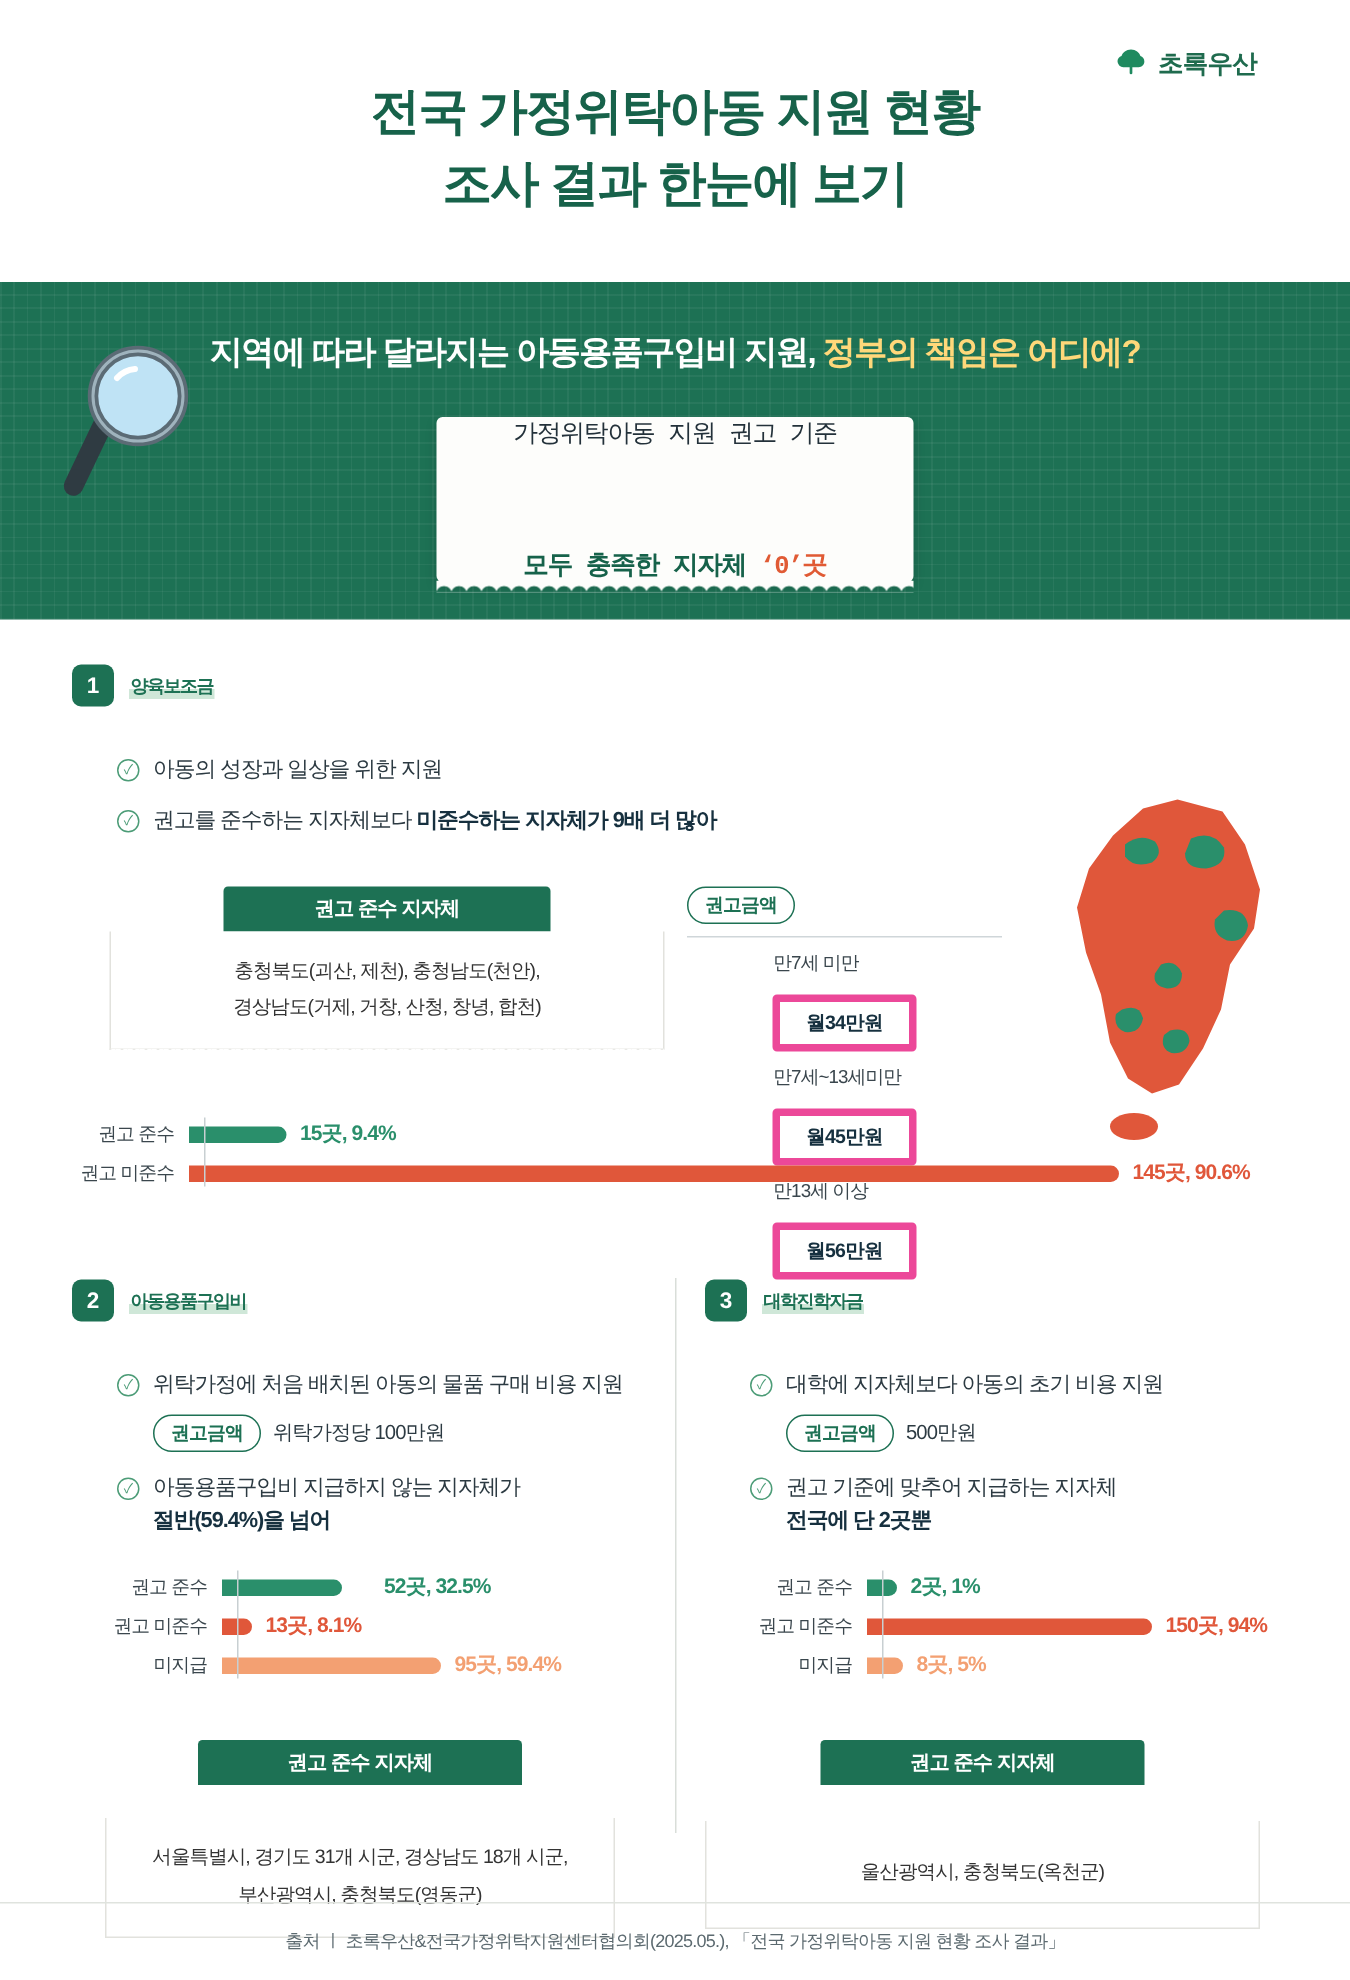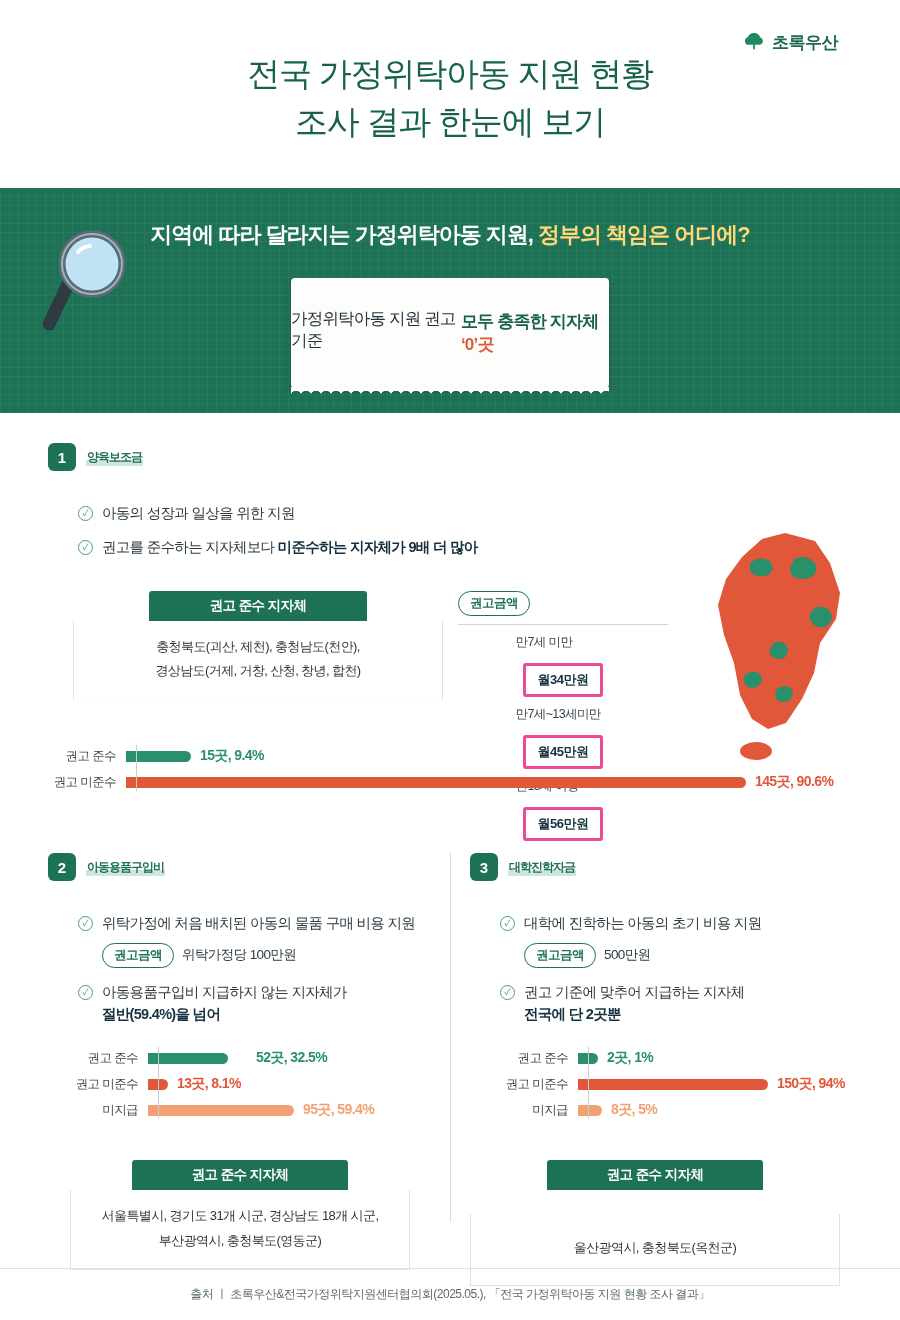--- a/index.html
+++ b/index.html
@@ -26,21 +26,21 @@
     position:absolute;
     top:30px; right:62px;
     display:flex; align-items:center; gap:6px;
   }
   .brand-mark { width:24px; height:24px; }
   .brand-text {
     font-size:17px; font-weight:bold; color:#1f6b4e; letter-spacing:-0.5px;text-align:center;
   }
   .title-block { text-align:center; margin-top:8px; }
   .title-line {
-    font-size:33px; font-weight:normal; color:#17624a;
+    font-size:33px; font-weight:bold; color:#17624a;
     letter-spacing:-1.2px; line-height:1.45;
   }
 
   
   .band {
     position:relative;
     height:225px;
     background:
       repeating-linear-gradient(0deg, rgba(255,255,255,0.05) 0 1px, transparent 1px 9px),
       repeating-linear-gradient(90deg, rgba(255,255,255,0.05) 0 1px, transparent 1px 9px),
@@ -59,24 +59,25 @@
   .cards {
     display:flex;
     justify-content:center;
     gap:22px;
     margin-top:28px;
   }
   .card {
     width:318px; height:110px;
     background:#fdfdfb;
     border-radius:4px;
-    display:flex; flex-direction:row;
+    display:flex; flex-direction:column;
     align-items:center; justify-content:space-between;
     box-shadow:0 3px 7px rgba(0,0,0,0.18);
     position:relative;
+    font-family:Liberation Mono, monospace;
   }
   .card .l1 { font-size:16.5px; color:#23313a; letter-spacing:-0.8px; margin-bottom:7px;}
   .card .l2 { font-size:17px; font-weight:bold; color:#16624a; letter-spacing:-0.8px;}
   .card .l2 .hl { color:#e05a34; }
   .card::after{
     content:"";
     position:absolute; left:0; right:0; bottom:-7px; height:8px;
     background:
       radial-gradient(circle at 5px -1px, transparent 5px, #fdfdfb 5.5px) 0 0/10px 8px repeat-x;
     transform:scaleY(-1);
@@ -142,23 +143,23 @@
   .amt-wrap { position:relative; }
   .amt-chip {
     display:inline-block;
     border:1.5px solid #1d7154; color:#1d7154;
     font-size:12.5px; font-weight:bold; letter-spacing:-0.5px;
     padding:3px 11px; border-radius:13px; background:#fff;
   }
   .amt-row { display:flex; align-items:center; gap:12px; margin-top:9px;flex-direction:column; }
   .amt-label { font-size:12.5px; color:#3a464d; width:95px; letter-spacing:-0.6px;}
   .amt-val {
-    border:3px solid #ec4899; border-radius:3px; background:#fff;
+    border:5px solid #ec4899; border-radius:3px; background:#fff;
     font-size:13px; font-weight:bold; color:#16303f;
-    padding:5px 0; width:80px; text-align:center; letter-spacing:-0.5px;
+    padding:5px 0; width:96px; text-align:center; letter-spacing:-0.5px;
   }
 
   
   .bars { }
   .bar-row { display:flex; align-items:center; height:26px; }
   .bar-label {
     width:78px; text-align:right; font-size:12.5px; color:#3a464d;
     letter-spacing:-0.6px; padding-right:10px; flex:0 0 auto;
   }
   .bar-track { flex:1 1 auto; display:flex; align-items:center; }
@@ -197,21 +198,21 @@
     <span class="brand-text">초록우산</span>
   </div>
   <div class="title-block">
     <div class="title-line">전국 가정위탁아동 지원 현황</div>
     <div class="title-line">조사 결과 한눈에 보기</div>
   </div>
 </div>
 
 <div class="band">
   <div class="band-title">
-    <span>지역에 따라 달라지는 가정위탁아동 지원, </span><span class="accent">정부의 책임은 어디에?</span>
+    <span>지역에 따라 달라지는 아동용품구입비 지원, </span><span class="accent">정부의 책임은 어디에?</span>
   </div>
 
   <svg class="magnifier" viewBox="0 0 120 120">
     <line x1="34" y1="56" x2="13" y2="100" stroke="#2f3b42" stroke-width="13" stroke-linecap="round"></line>
     <circle cx="56" cy="40" r="30" fill="#bfe3f5" stroke="#5b6b75" stroke-width="7"></circle>
     <circle cx="56" cy="40" r="30" fill="none" stroke="#9fb3bd" stroke-width="2"></circle>
     <path d="M42 28a18 18 0 0 1 12-6" stroke="#ffffff" stroke-width="4" fill="none" stroke-linecap="round"></path>
   </svg>
 
   <div class="cards">
@@ -347,37 +348,37 @@
         <div class="bar-track">
           <div class="bar" style="width:146px; background:#f3a072;"></div>
           <div class="bar-val" style="color:#f3a072;">95곳, 59.4%</div>
         </div>
       </div>
     </div>
   </div>
 
   <div class="ticket" style="position:absolute; left:70px; top:315px; width:340px;">
     <div class="ticket-tab" style="width:216px; margin:0 auto;">권고 준수 지자체</div>
-    <div class="ticket-body" style="line-height:1.9;">
+    <div class="ticket-body" style="line-height:1.9;margin-top:22px;">
       <div>서울특별시, 경기도 31개 시군, 경상남도 18개 시군,</div>
       <div>부산광역시, 충청북도(영동군)</div>
     </div>
   </div>
 </div>
 
 <div class="section" style="position:absolute; left:450px; top:845px; width:450px; height:400px;">
   <div class="sec-head" style="position:absolute; left:20px; top:8px;">
     <div class="num-badge">3</div>
     <div class="sec-title"><span class="sec-title-underline">대학진학자금</span></div>
   </div>
 
   <div style="position:absolute; left:50px; top:56px; width:360px;">
     <div class="bullet">
       <div class="check">✓</div>
-      <div class="bullet-text">대학에 진학하는 아동의 초기 비용 지원</div>
+      <div class="bullet-text">대학에 지자체보다 아동의 초기 비용 지원</div>
     </div>
     <div style="display:flex; align-items:center; gap:8px; margin:8px 0 0 24px;">
       <span class="amt-chip">권고금액</span>
       <span style="font-size:13.5px; color:#2c3a42; letter-spacing:-0.6px;">500만원</span>
     </div>
     <div class="bullet" style="margin-top:14px;">
       <div class="check">✓</div>
       <div class="bullet-text">
         <span>권고 기준에 맞추어 지급하는 지자체</span><br>
         <b>전국에 단 2곳뿐</b>

